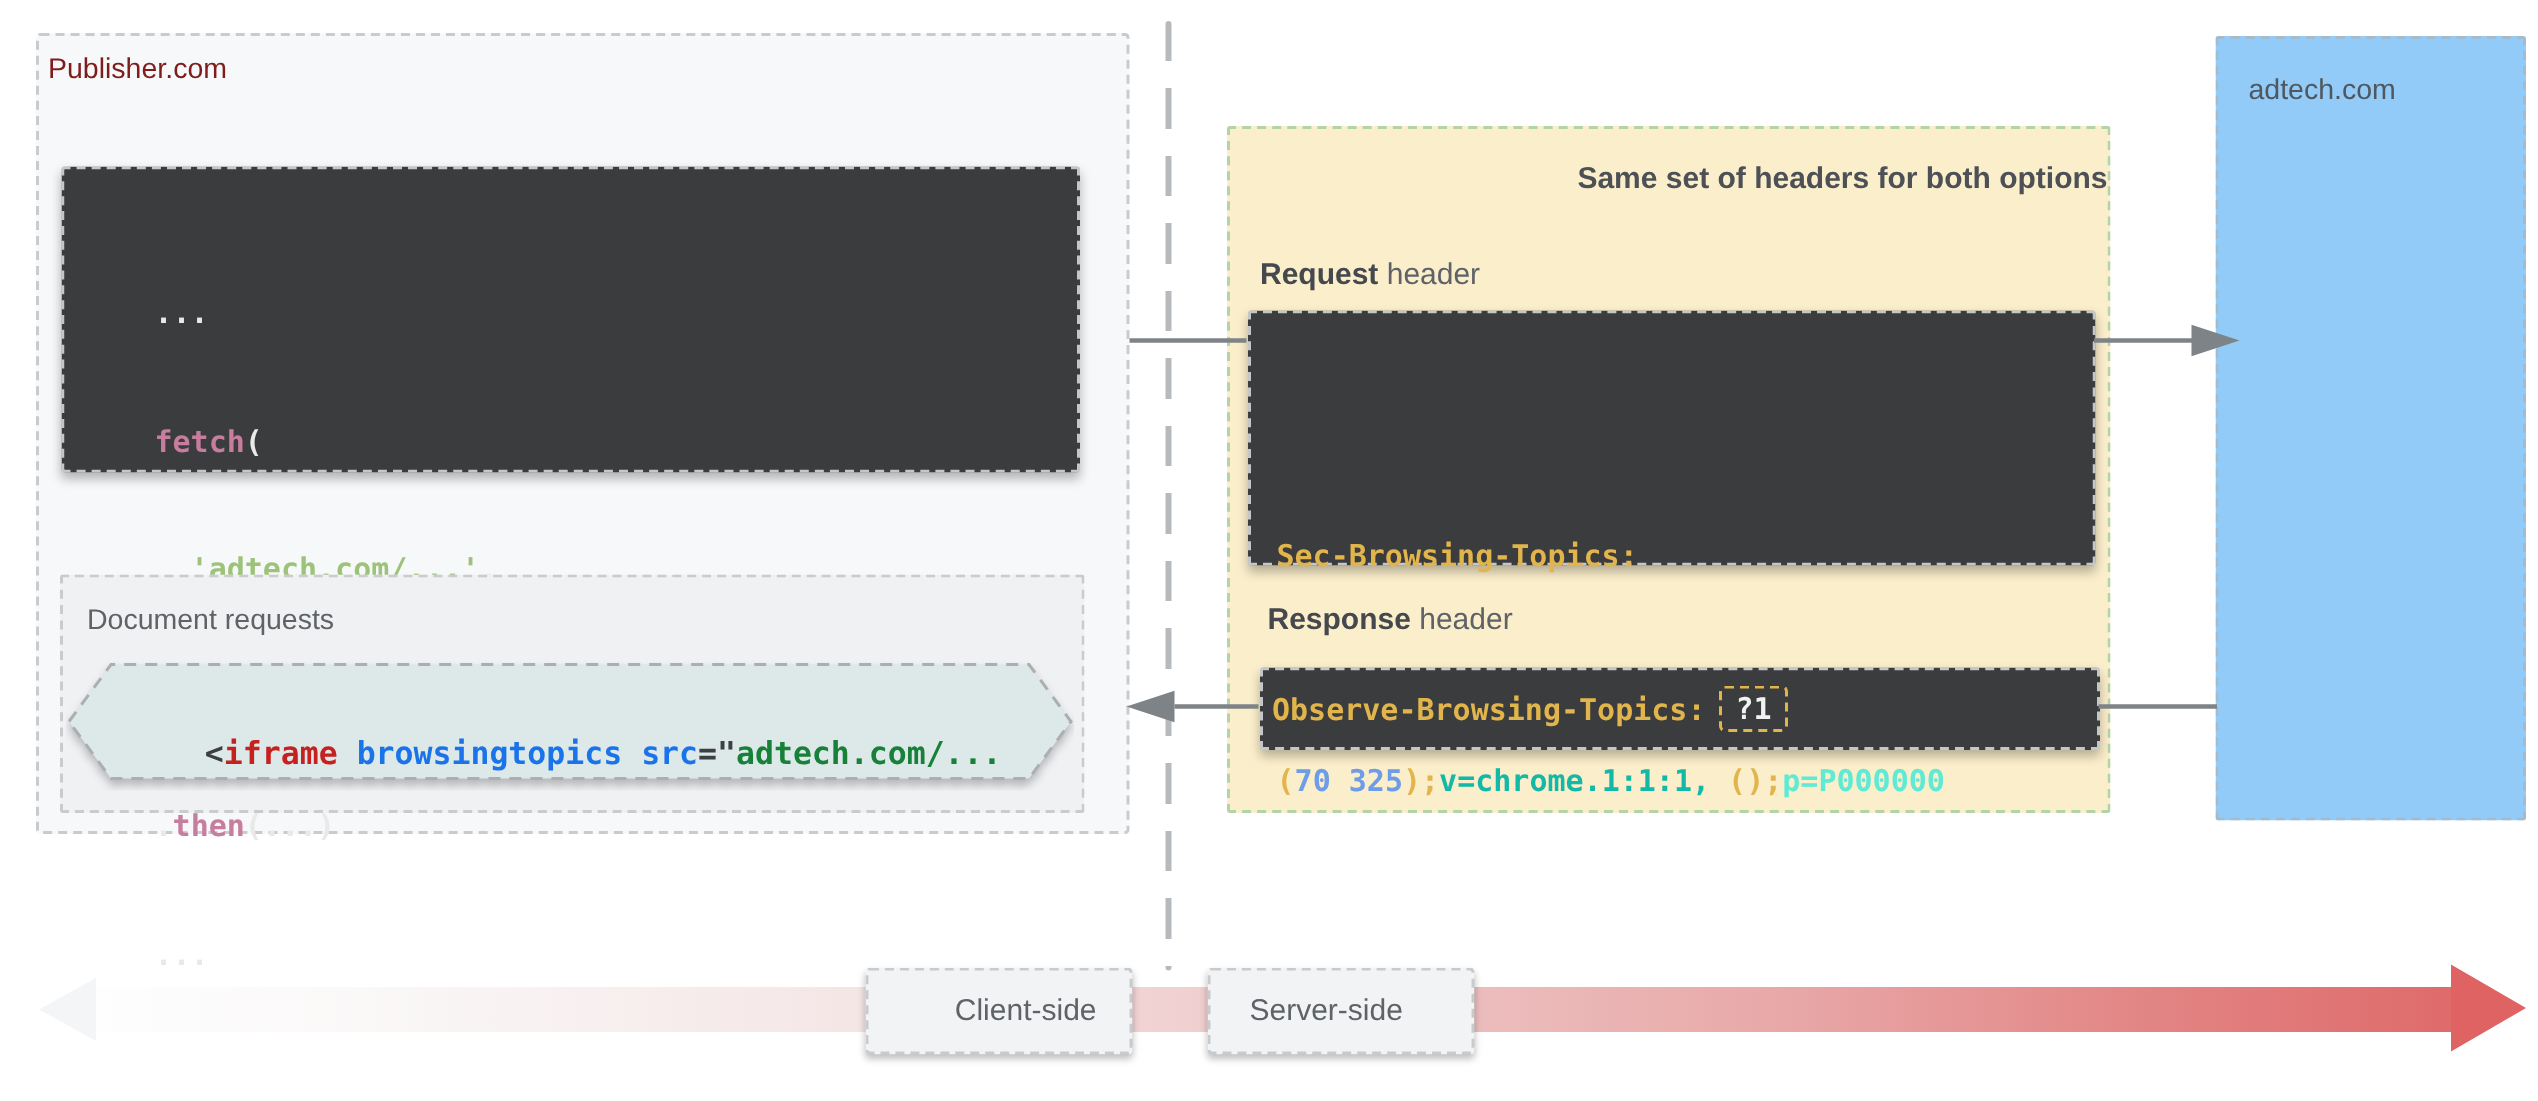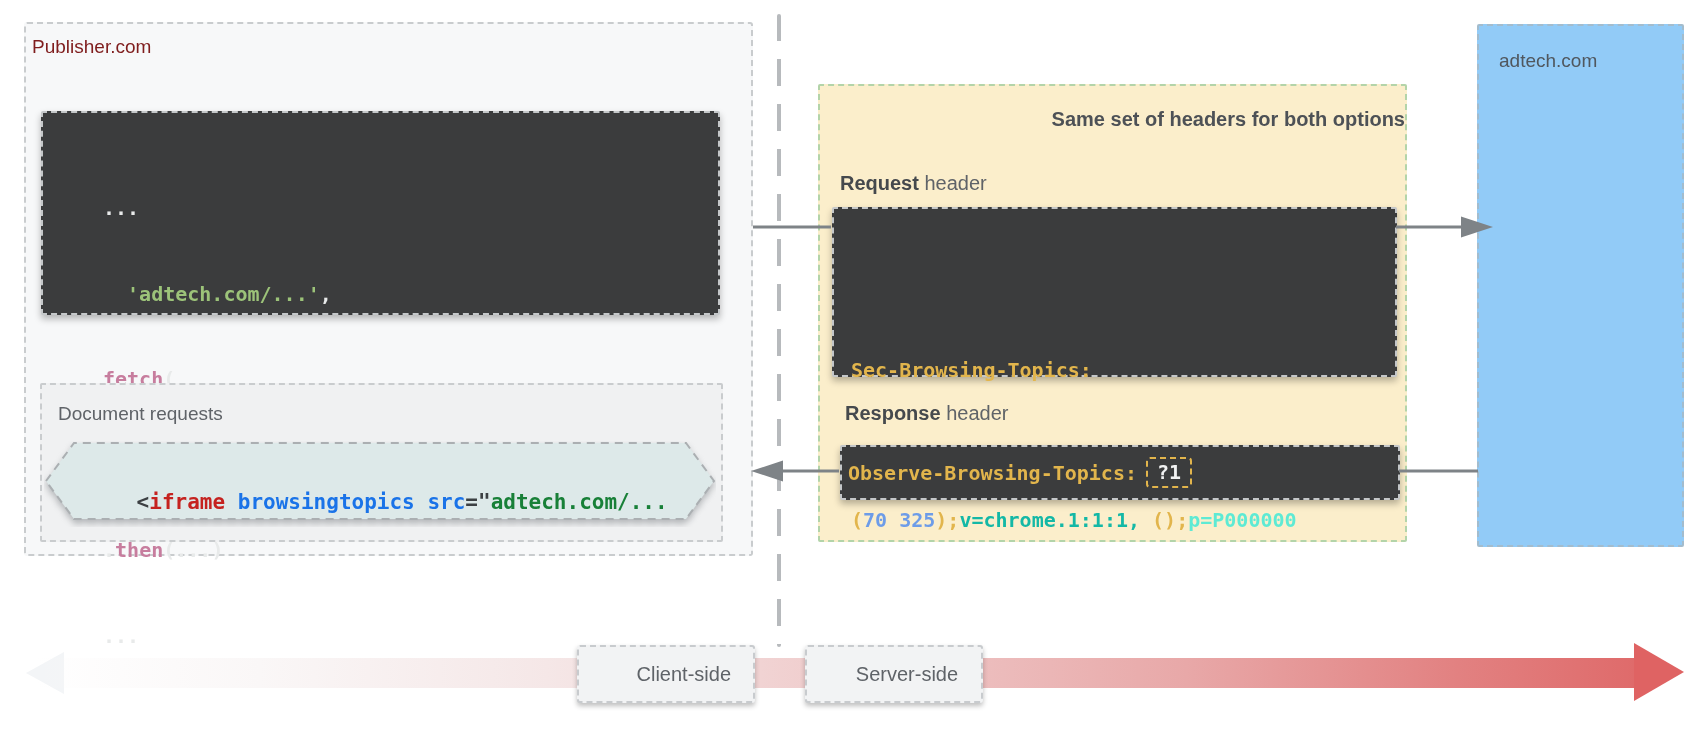--- a/index.html
+++ b/index.html
@@ -121,34 +121,34 @@
     border-top:29.5px solid transparent; border-bottom:29.5px solid transparent;
   }
   .side-chip {
     top:645px; width:178px; height:58px;
     background:#f2f3f4; border:2px dashed #c8cbce; border-radius:3px;
     box-shadow:0 3px 5px rgba(0,0,0,.25);
     display:flex; align-items:center;
     font-size:20px; color:#5f6368;
   }
   .client-chip { left:577px; justify-content:flex-end; padding-right:22px; }
-  .server-chip { left:805px; justify-content:center; padding-left:26px; }
+  .server-chip { left:805px; justify-content:flex-start; padding-left:26px; }
 </style>
 </head>
 <body>
 
 <div id="canvas">
 
   <div class="abs publisher-box"></div>
   <div class="abs pub-label">Publisher.com</div>
 
   <div class="abs fetch-block">
     <div><span class="tok-white">...</span></div>
+    <div><span class="tok-pink">fetch</span><span class="tok-white">(</span></div>
     <div><span class="tok-green">  'adtech.com/...'</span><span class="tok-white">,</span></div>
-    <div><span class="tok-pink">fetch</span><span class="tok-white">(</span></div>
     <div><span class="tok-white">  {</span><span class="tok-blue">browsingTopics</span><span class="tok-white">: </span><span class="tok-gold">true</span><span class="tok-white">})</span></div>
     <div><span class="tok-white">.</span><span class="tok-pink">then</span><span class="tok-white">(...)</span></div>
     <div><span class="tok-white">...</span></div>
   </div>
 
   <div class="abs doc-box"></div>
   <div class="abs doc-label">Document requests</div>
 
   <svg class="abs hex-svg" viewBox="0 0 672 86">
     <polygon points="2,40 30,2 642,2 670,40 642,78 30,78" fill="#dde9e9" stroke="#abafb2" stroke-width="2" stroke-dasharray="8 6" style="filter:drop-shadow(0 4px 3px rgba(110,115,120,.45));"></polygon>

